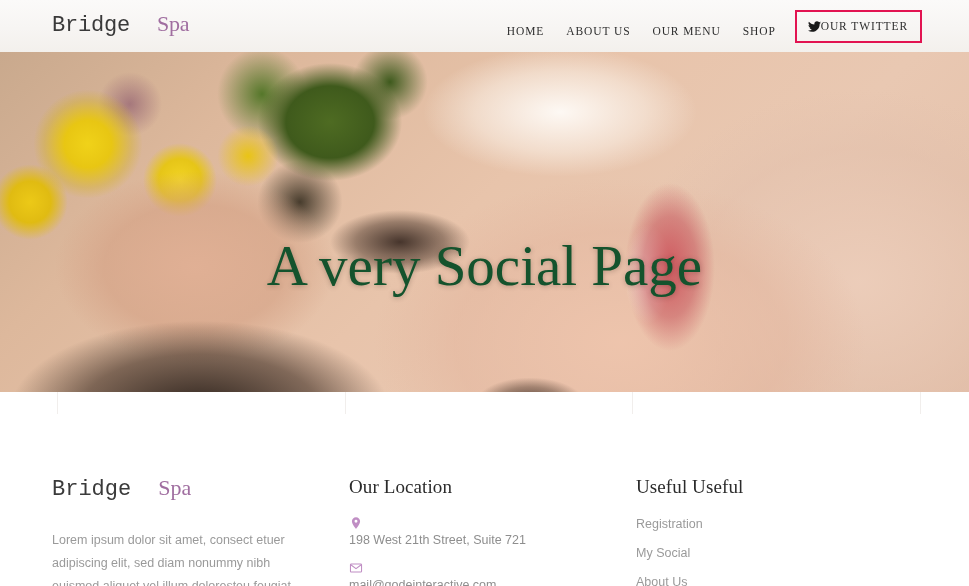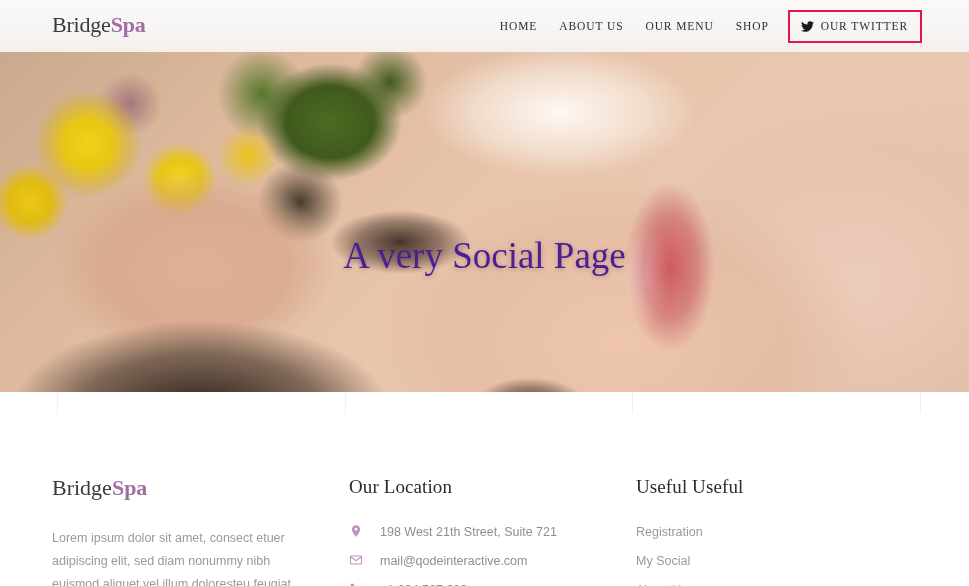--- a/index.html
+++ b/index.html
@@ -34,53 +34,53 @@
 
   .logo {
     font-size: 22px;
     letter-spacing: -0.2px;
     line-height: 1;
     white-space: nowrap;
     padding-bottom: 2px;
   }
   .logo-bridge {
     color: #3a3a3a;
-    font-family: Liberation Serif, serif;
+    font-family: Liberation Mono, monospace;
     font-weight: 400;
   }
   .logo-spa {
     color: #a06ea0;
     font-family: "Liberation Serif", serif;
-    font-weight: 700;
+    font-weight: 400;
+    margin-left: 27px;
   }
 
   .main-nav {
     display: flex;
-    align-items: center;
+    align-items: flex-end;
     gap: 0px;
   }
   .nav-item {
     font-family: "Liberation Serif", serif;
     font-size: 11.5px;
     letter-spacing: 0.9px;
     color: #2e2e2e;
     text-transform: uppercase;
     padding: 6px 11px;
     white-space: nowrap;
     cursor: pointer;
     text-decoration: none;
     display: inline-block;
   }
   .nav-item.highlighted {
     border: 2px solid #e21351;
     padding: 8px 12px 8px 11px;
     margin-left: 8px;
     display: flex;
     align-items: center;
-    gap: 7px;
   }
   .twitter-icon {
     display: inline-block;
     width: 13px;
     height: 13px;
     flex: 0 0 13px;
     line-height: 0;
   }
   .twitter-icon svg { display: block; width: 13px; height: 13px; }
 
@@ -132,23 +132,23 @@
       linear-gradient(135deg, #c9a98d 0%, #ddb89c 22%, #e8c4ab 48%, #e9c8b2 70%, #e3bfa8 100%);
   }
 
   .hero-title {
     position: absolute;
     left: 0;
     right: 0;
     top: 185px;
     text-align: center;
     font-family: "Liberation Serif", serif;
-    font-size: 37px;
+    font-size: 57px;
     font-weight: 400;
-    color: #4c1d95;
+    color: #14532d;
     letter-spacing: 0px;
     line-height: 1;
     text-shadow: 0 1px 5px rgba(60,40,30,0.30);
     white-space: nowrap;
   }
 
   
   .divider-band {
     position: relative;
     height: 22px;
@@ -182,39 +182,40 @@
     margin-bottom: 28px;
     white-space: nowrap;
   }
 
   .footer-heading {
     font-family: "Liberation Serif", serif;
     font-size: 19px;
     font-weight: 400;
     color: #2b2b2b;
     line-height: 1;
-    margin-bottom: 28px;
+    margin-bottom: 20px;
     letter-spacing: 0.1px;
   }
 
   .footer-text {
     font-size: 12.5px;
     line-height: 23px;
     color: #9a9a9a;
     max-width: 268px;
   }
 
   .contact-list { list-style: none; }
   .contact-row {
     display: flex;
     align-items: flex-start;
     margin-bottom: 13px;
     font-size: 12.5px;
     line-height: 16px;
     color: #8e8e8e;
+    flex-direction: column;
   }
   .contact-icon {
     flex: 0 0 16px;
     width: 16px;
     height: 16px;
     margin-right: 15px;
     line-height: 0;
     color: #c08ec4;
   }
   .contact-icon svg { display: block; width: 14px; height: 14px; }

